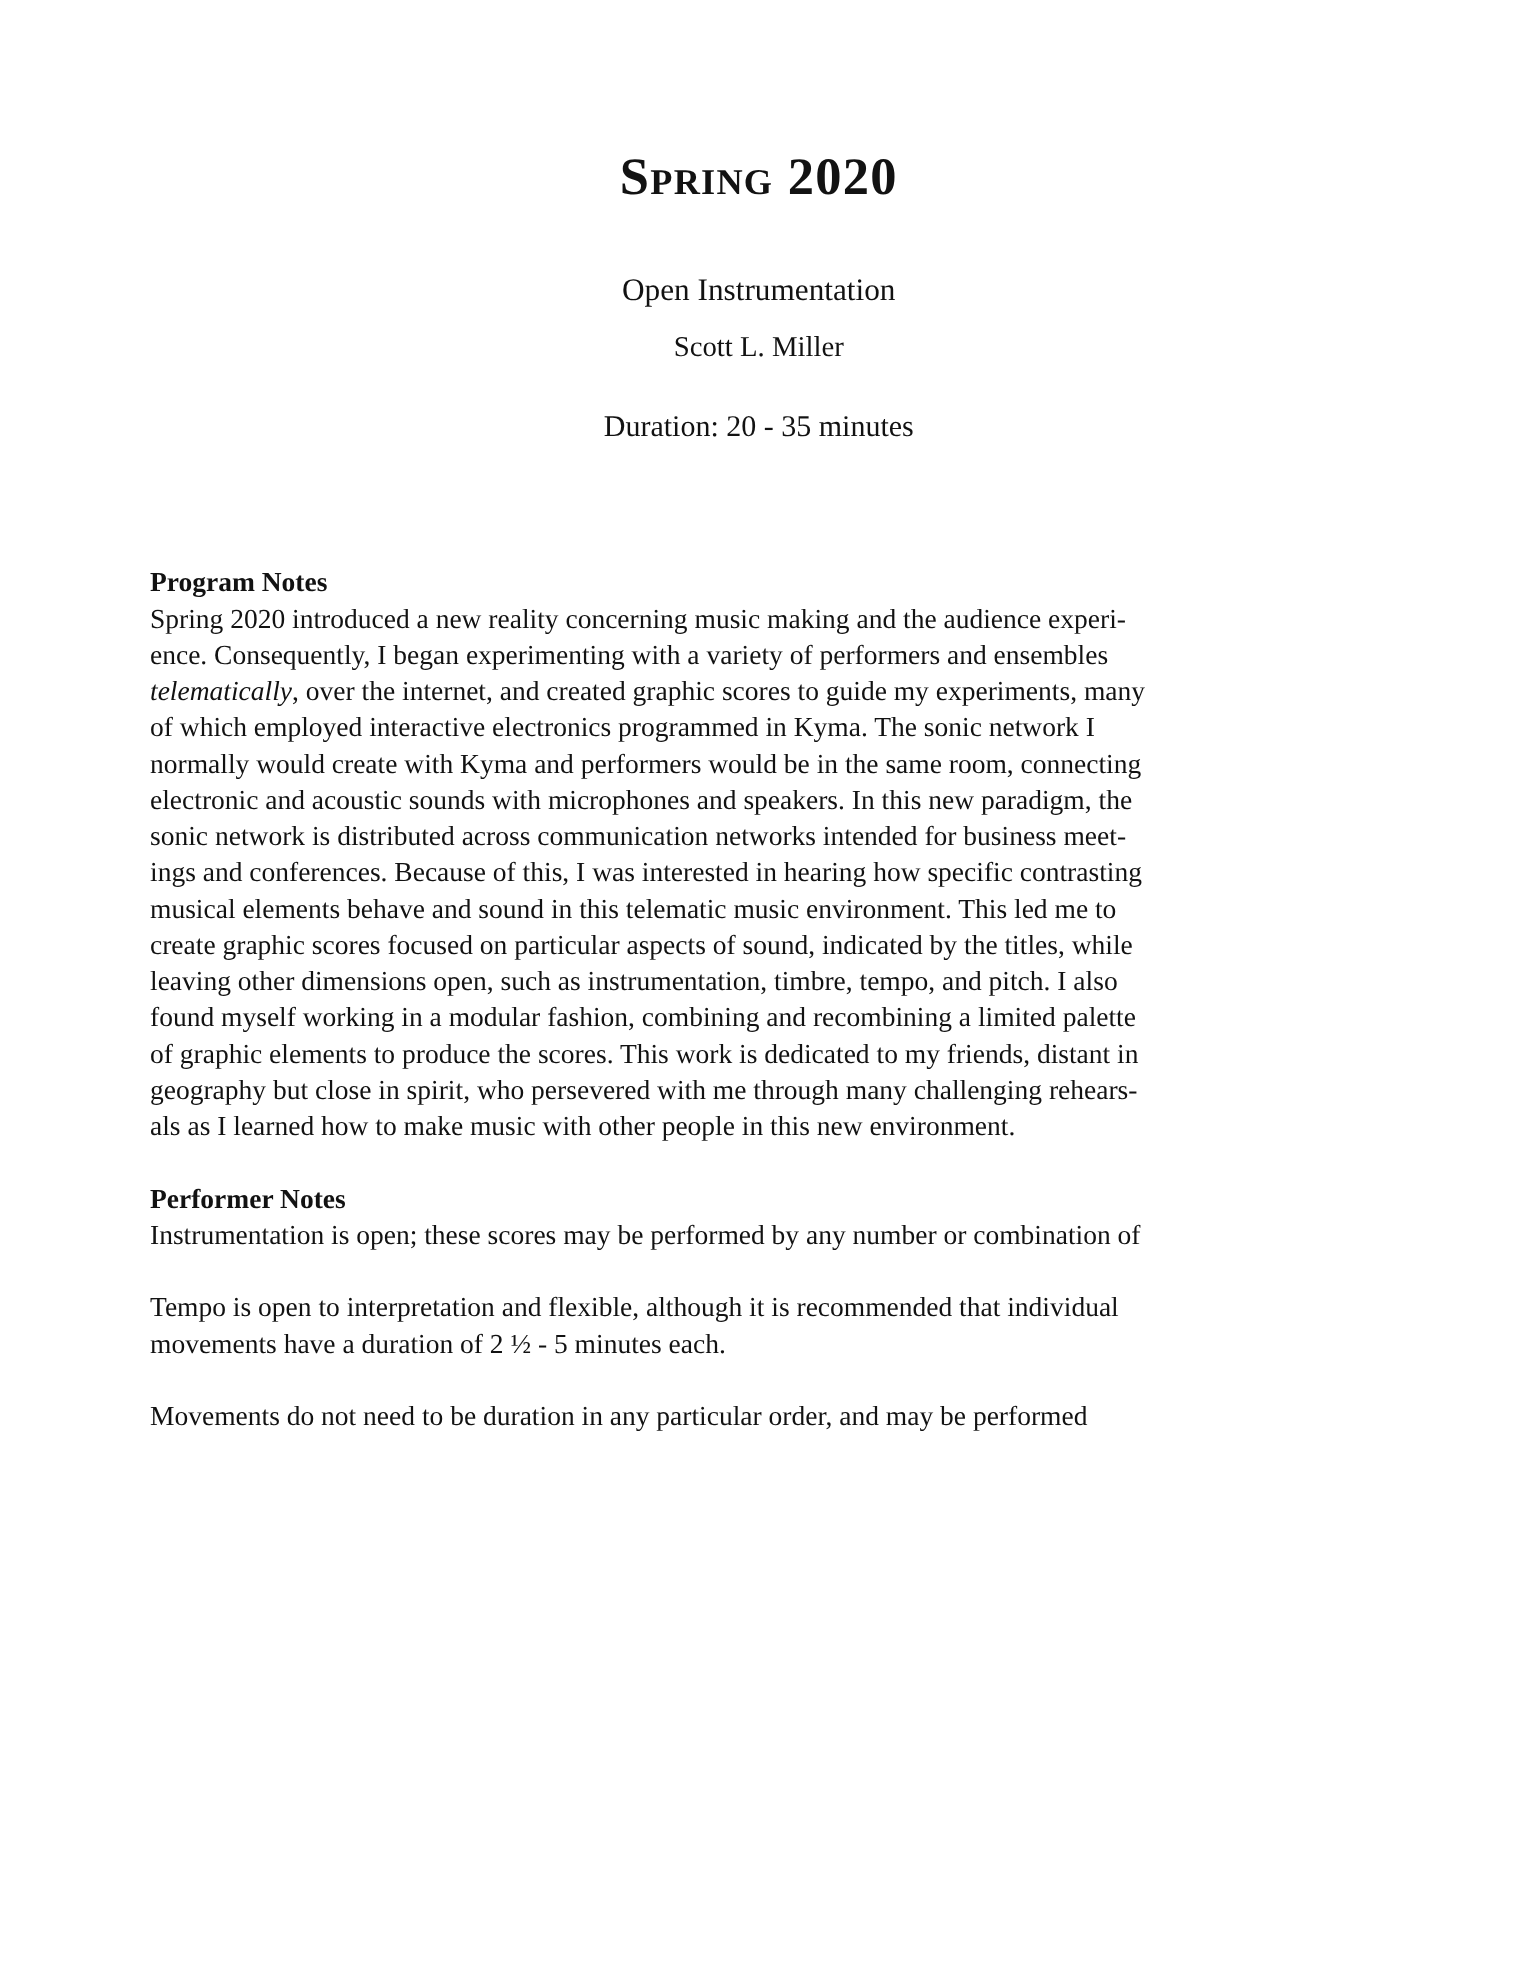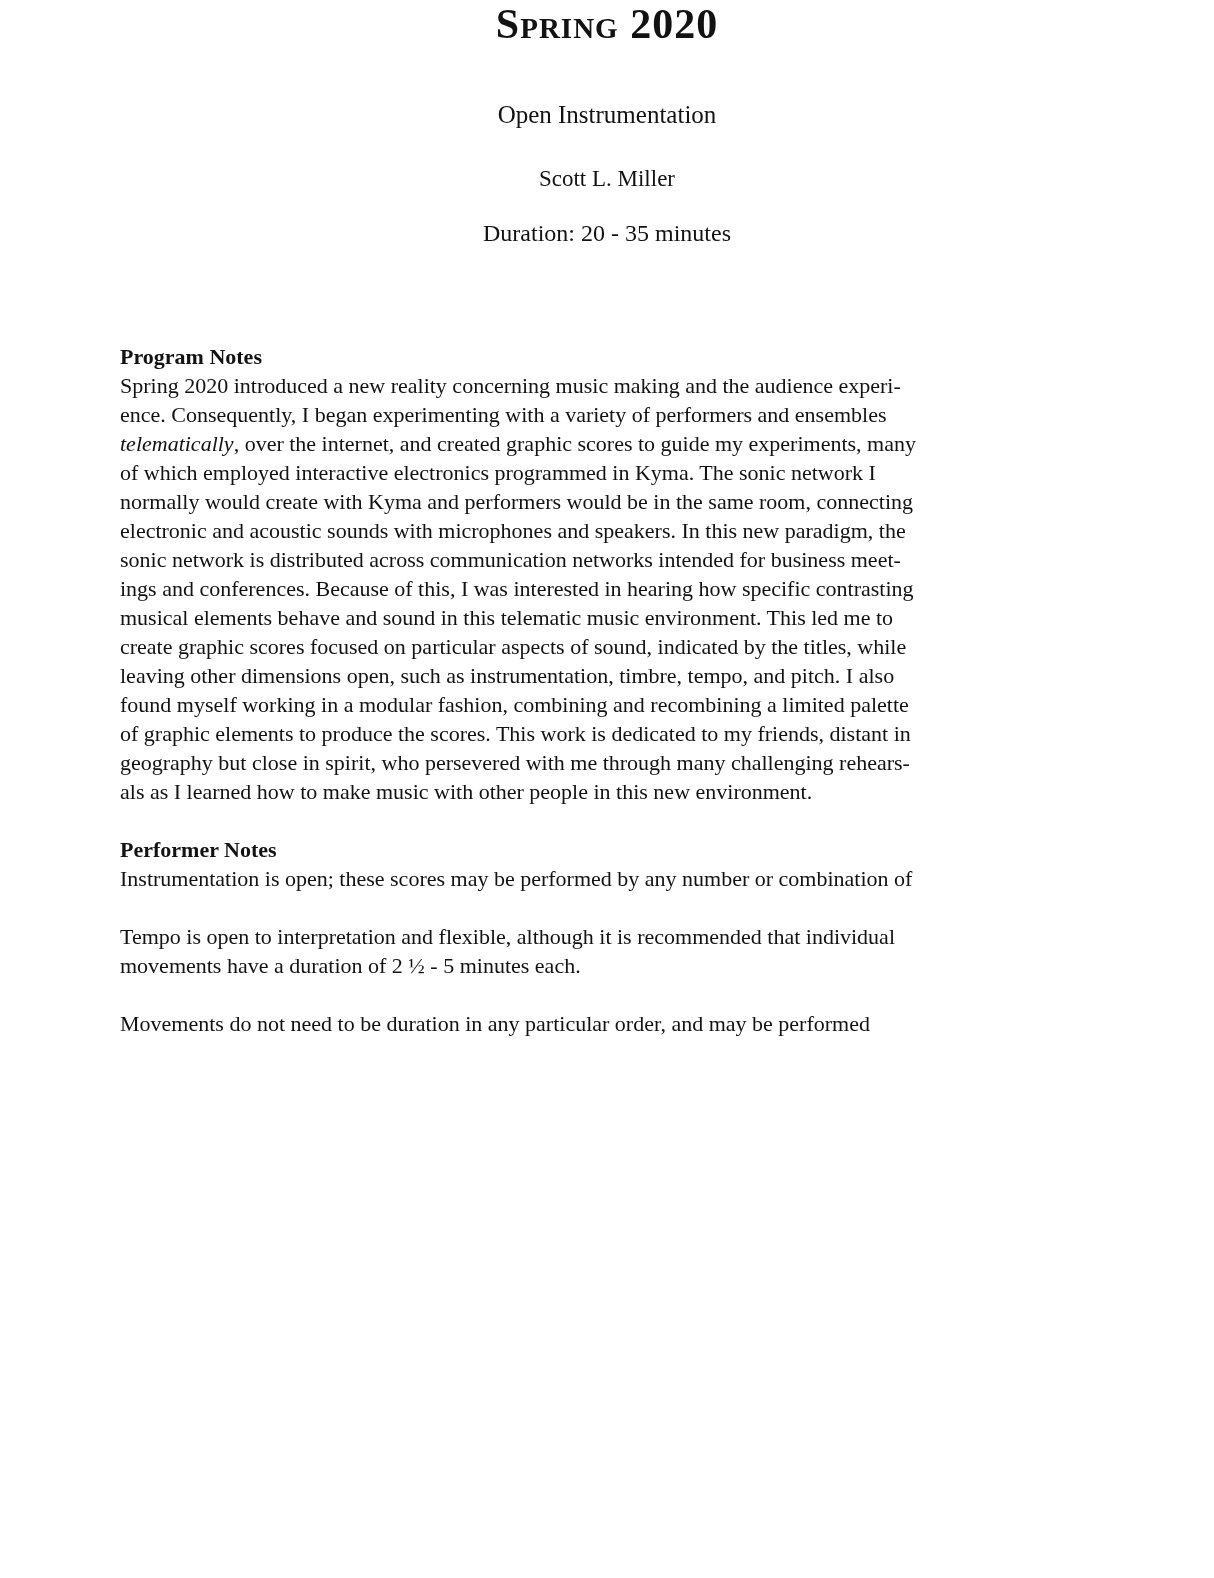--- a/index.html
+++ b/index.html
@@ -11,41 +11,42 @@
     position: relative;
     width: 1214px;
     height: 1578px;
     background: #ffffff;
     color: #121212;
     font-family: "Liberation Serif", serif;
     overflow: hidden;
   }
   .doc-header {
     text-align: center;
+    padding-top: 118px;
   }
   .title {
     margin: 0;
     font-size: 42px;
     line-height: 48px;
     font-weight: 700;
     font-variant: small-caps;
     letter-spacing: 1px;
   }
   .subtitle {
     margin-top: 52px;
     font-size: 25px;
     line-height: 30px;
   }
   .byline {
-    margin-top: 34px;
+    margin-top: 15px;
     font-size: 23px;
     line-height: 30px;
   }
   .duration {
-    margin-top: 24px;
+    margin-top: 34px;
     font-size: 24px;
     line-height: 30px;
   }
   .doc-body {
     margin: 94px 0 0 120px;
     width: 980px;
     font-size: 22px;
     line-height: 29px;
   }
   .section-heading {

